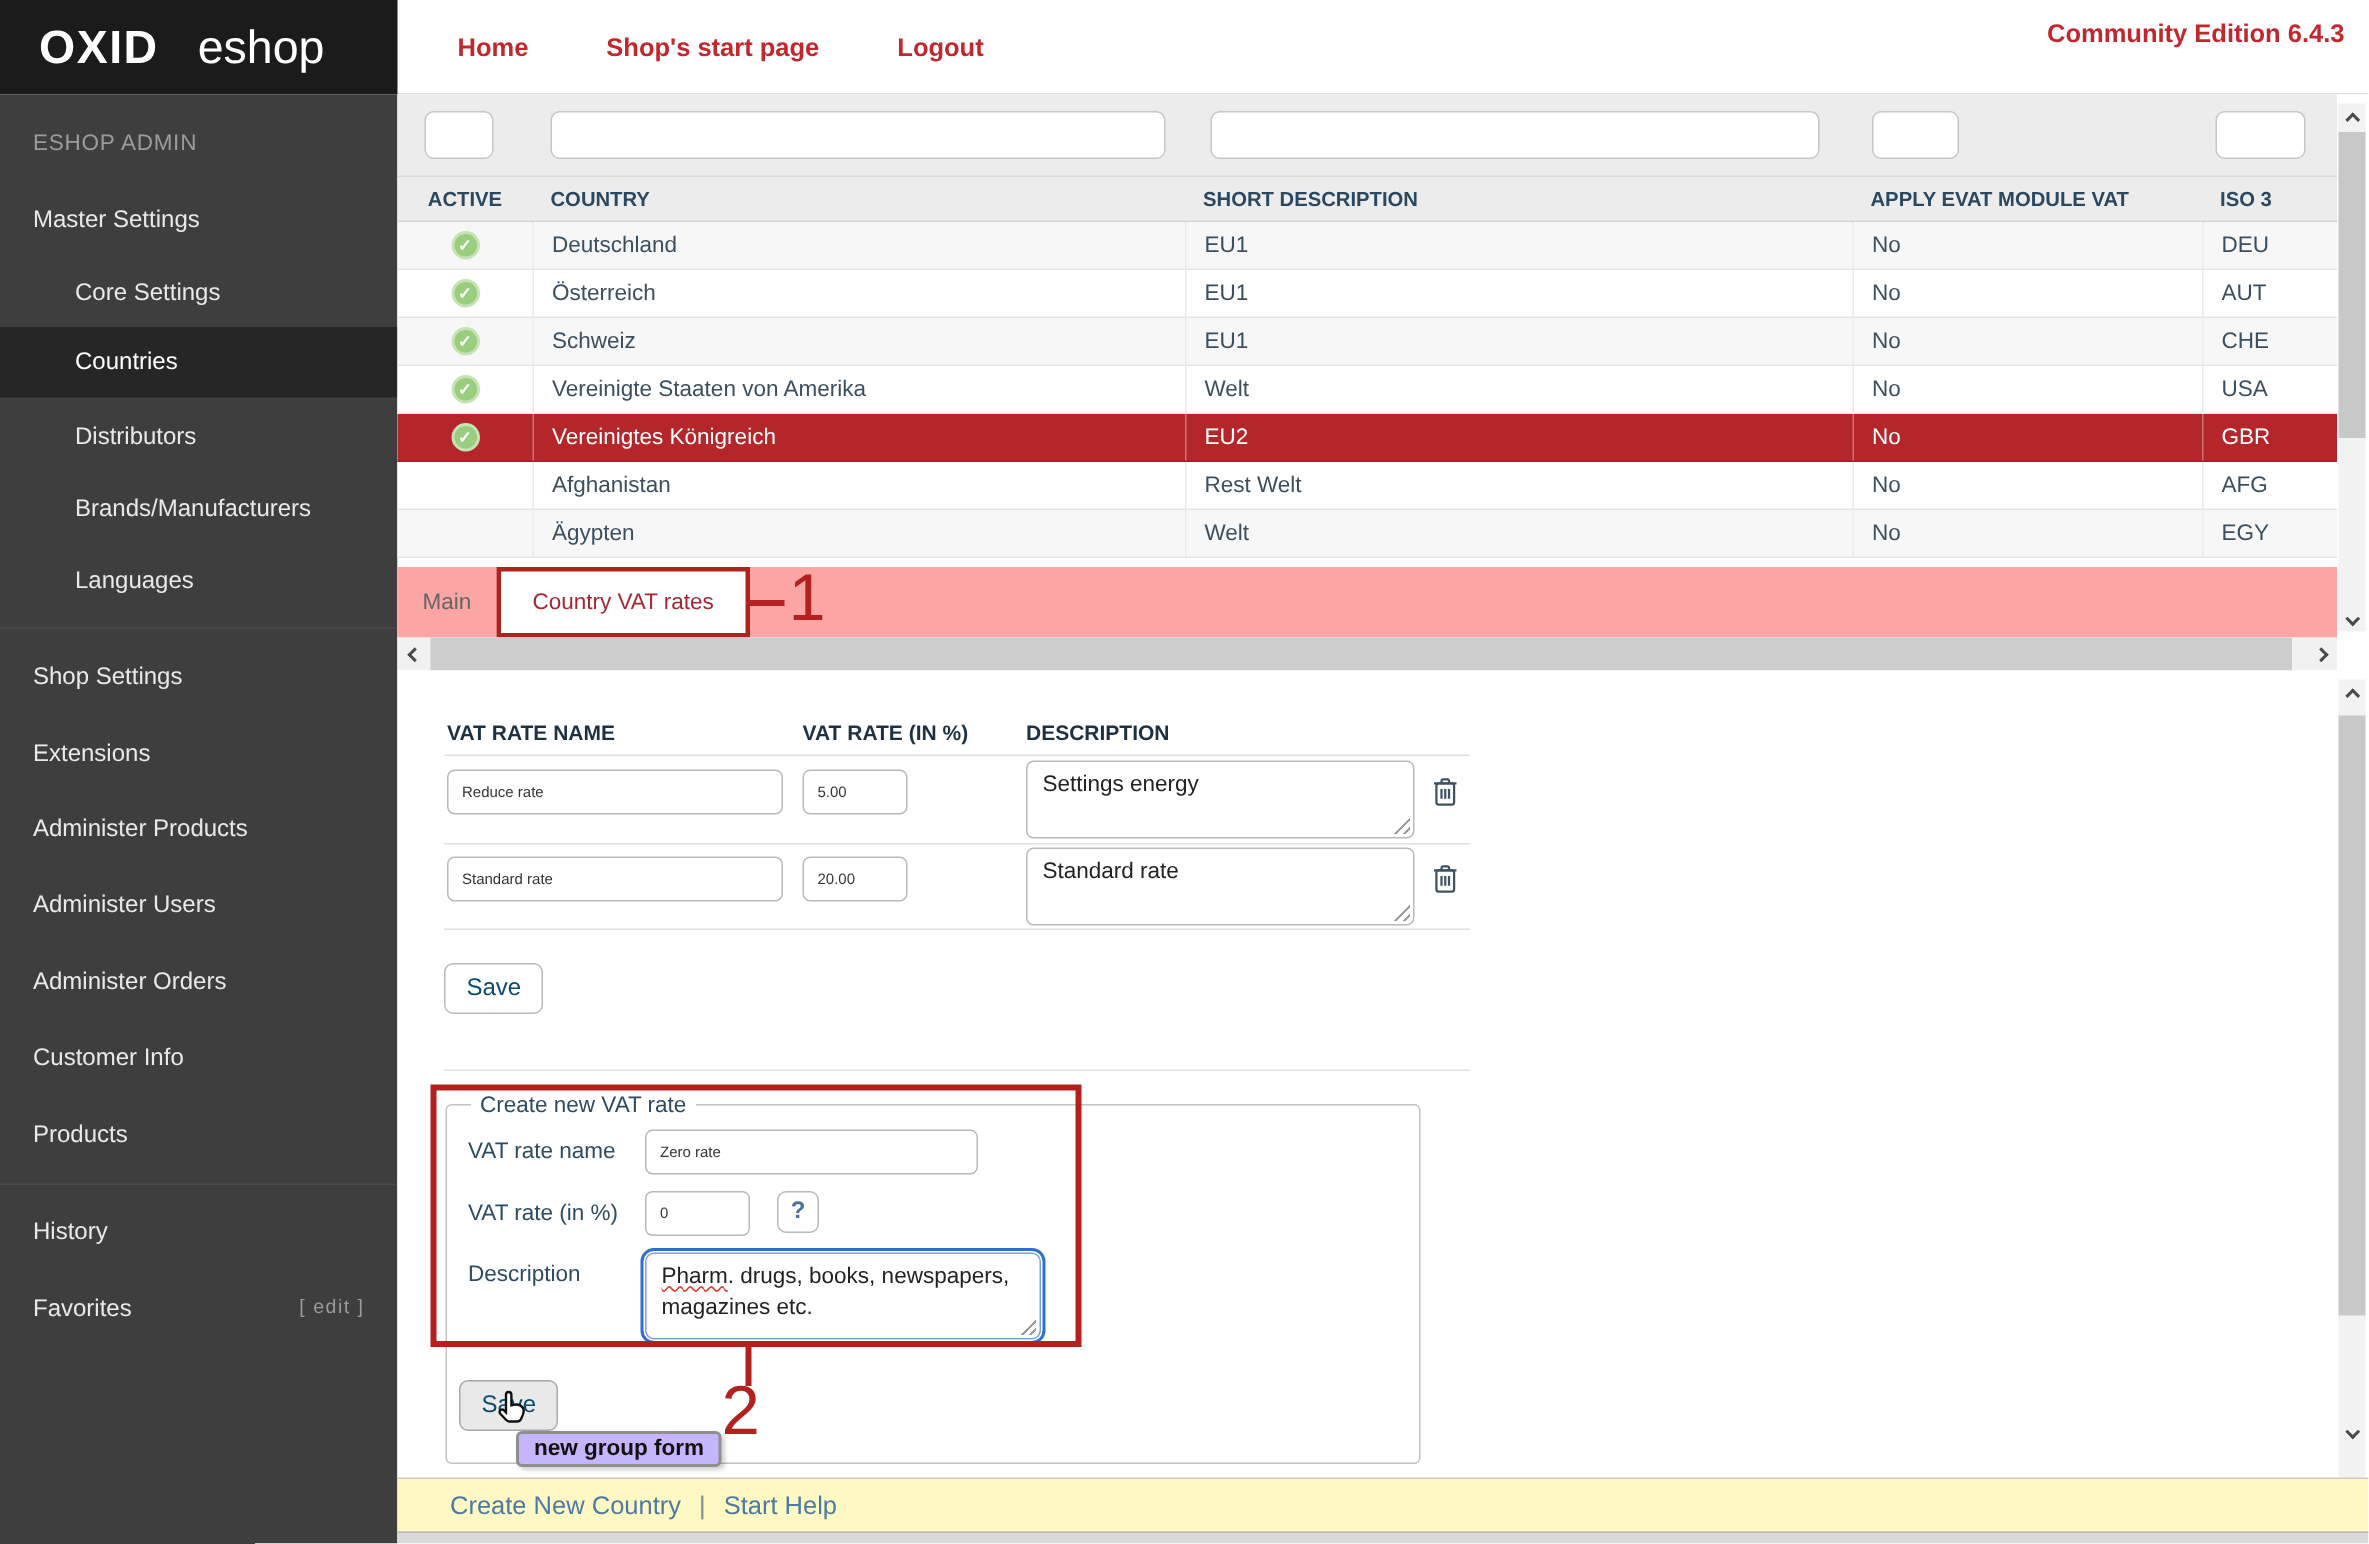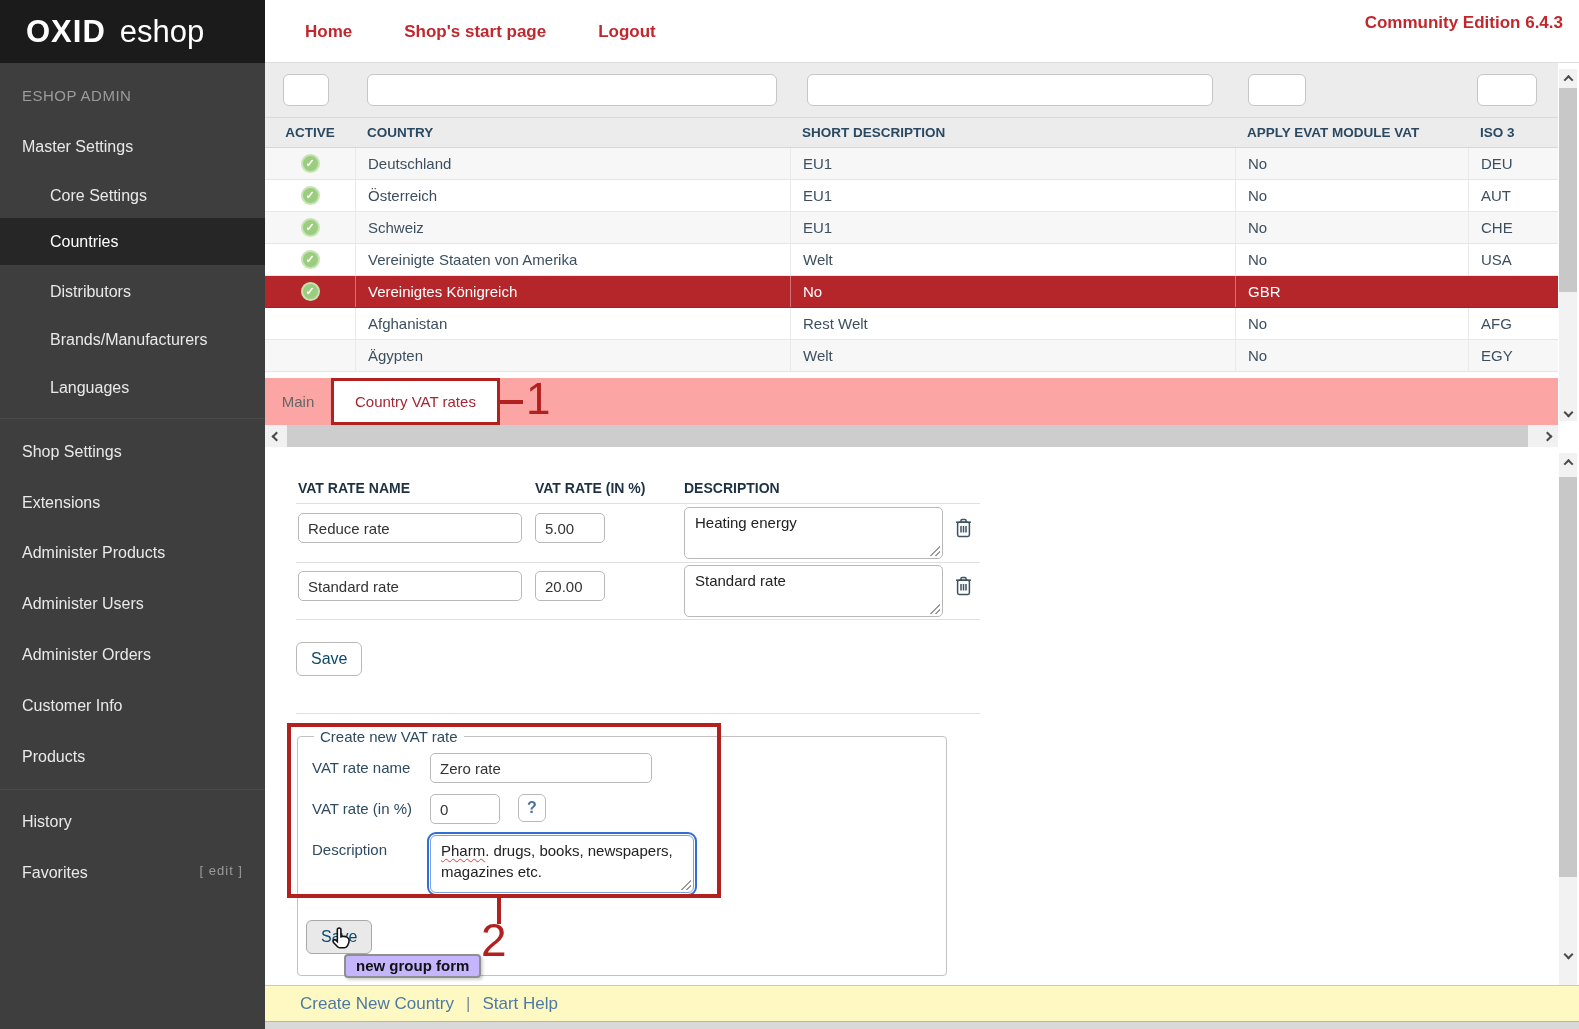--- a/index.html
+++ b/index.html
@@ -7,21 +7,21 @@
   body {
     position:relative; overflow:hidden; background:#fff;
     font-family:"Liberation Sans", sans-serif; color:#333;
   }
 
   
   .topbar { position:absolute; left:0; top:0; right:0; height:63px; background:#fff; border-bottom:1px solid #ddd; }
   .logo { position:absolute; left:0; top:0; width:265px; height:63px; background:#1b1b1b; color:#fff;
           display:flex; align-items:center; padding-left:26px; font-size:31px; }
   .logo .lp { font-weight:bold; letter-spacing:1px; }
-  .logo .ls { font-weight:normal; margin-left:14px; }
+  .logo .ls { font-weight:normal; margin-left:26px; }
   .topnav { position:absolute; left:305px; top:0; height:63px; display:flex; align-items:center; gap:52px; }
   .topnav span { font-weight:bold; font-size:17px; color:#c1272d; cursor:pointer; }
   .edition { position:absolute; right:16px; top:13px; font-weight:bold; font-size:17px; color:#c1272d; }
 
   
   .sidebar { position:absolute; left:0; top:63px; width:265px; height:966px; background:#3e3e3e; }
   .sb-brand { position:absolute; left:22px; top:24px; color:#9b9b9b; font-size:15px; letter-spacing:.5px; }
   .sb-item { position:absolute; color:#e9e9e9; font-size:16px; line-height:28px; cursor:pointer; white-space:nowrap; }
   .sb-sec { left:22px; }
   .sb-sub { left:50px; }
@@ -77,21 +77,21 @@
   .vs-top { top:6px; height:352px; }
   .vs-bottom { top:390px; height:532px; }
   .vs-btn { position:absolute; left:0; width:18px; height:18px; display:flex; align-items:center; justify-content:center; cursor:pointer; }
   .vs-thumb { position:absolute; left:0; width:18px; background:#c8c8c8; cursor:grab; }
 
   
   .panel { position:absolute; left:0; top:384px; right:21px; bottom:44px; background:#fff; }
   .vat-h { position:absolute; font-size:14px; font-weight:bold; color:#1e3142; top:33px; }
   .sep { position:absolute; left:31px; width:684px; height:1px; background:#e0e0e0; }
   .vat-row { position:absolute; left:33px; height:54px; }
-  .tinput { border:1px solid #b9b9b9; border-radius:5px; padding:0 9px; font-size:15px; color:#333; height:30px; background:#fff; }
+  .tinput { border:1px solid #b9b9b9; border-radius:5px; padding:0 9px; font-size:10px; color:#333; height:30px; background:#fff; }
   .vr-name { position:absolute; left:0; top:4px; width:224px; }
   .vr-rate { position:absolute; left:237px; top:4px; width:70px; }
   .textbox { position:relative; border:1px solid #b9b9b9; border-radius:5px; background:#fff;
              padding:4px 10px; font-size:15px; color:#222; line-height:21px; }
   .textbox::after { content:""; position:absolute; right:2px; bottom:2px; width:11px; height:11px;
              background:repeating-linear-gradient(135deg,#9a9a9a 0 1.2px,transparent 1.2px 4px);
              clip-path:polygon(100% 0,100% 100%,0 100%); }
   .vr-desc { position:absolute; left:386px; top:-2px; width:259px; height:52px; }
   .vr-trash { position:absolute; left:657px; top:9px; background:none; border:none; cursor:pointer; }
   .btn { height:34px; padding:0 14px; background:#fff; border:1px solid #b9b9b9; border-radius:6px;
@@ -219,20 +219,21 @@
       <div class="cell">Vereinigte Staaten von Amerika</div>
       <div class="cell">Welt</div>
       <div class="cell">No</div>
       <div class="cell">USA</div>
     </div>
     <div class="gcols trow selected">
       <div class="cell">
           <span class="dot"></span>
         </div>
       <div class="cell">Vereinigtes Königreich</div>
+      <div class="cell">EU2</div>
       <div class="cell">No</div>
       <div class="cell">GBR</div>
     </div>
     <div class="gcols trow">
       <div class="cell"></div>
       <div class="cell">Afghanistan</div>
       <div class="cell">Rest Welt</div>
       <div class="cell">No</div>
       <div class="cell">AFG</div>
     </div>
@@ -283,21 +284,21 @@
 
   <div class="panel">
     <div class="vat-h" style="left:33px">VAT RATE NAME</div>
     <div class="vat-h" style="left:270px">VAT RATE (IN %)</div>
     <div class="vat-h" style="left:419px">DESCRIPTION</div>
     <div class="sep" style="top:56px"></div>
 
     <div class="vat-row" style="top:62px">
       <input class="tinput vr-name" type="text" value="Reduce rate" style="">
       <input class="tinput vr-rate" type="text" value="5.00" style="">
-      <div class="textbox vr-desc">Heating energy</div>
+      <div class="textbox vr-desc">Settings energy</div>
       <button class="vr-trash">
         <svg width="17" height="20" viewBox="0 0 17 20" fill="none" stroke="#3f5260" stroke-width="1.5">
           <path d="M1 4.2h15"></path>
             <path d="M6 4V2.6A1.1 1.1 0 0 1 7.1 1.5h2.8A1.1 1.1 0 0 1 11 2.6V4"></path>
           <rect x="2.6" y="4.2" width="11.8" height="14.2" rx="1.6"></rect>
           <path d="M6 8v6.5M8.5 8v6.5M11 8v6.5"></path>
         </svg>
       </button>
     </div>
     <div class="sep" style="top:115px"></div>

